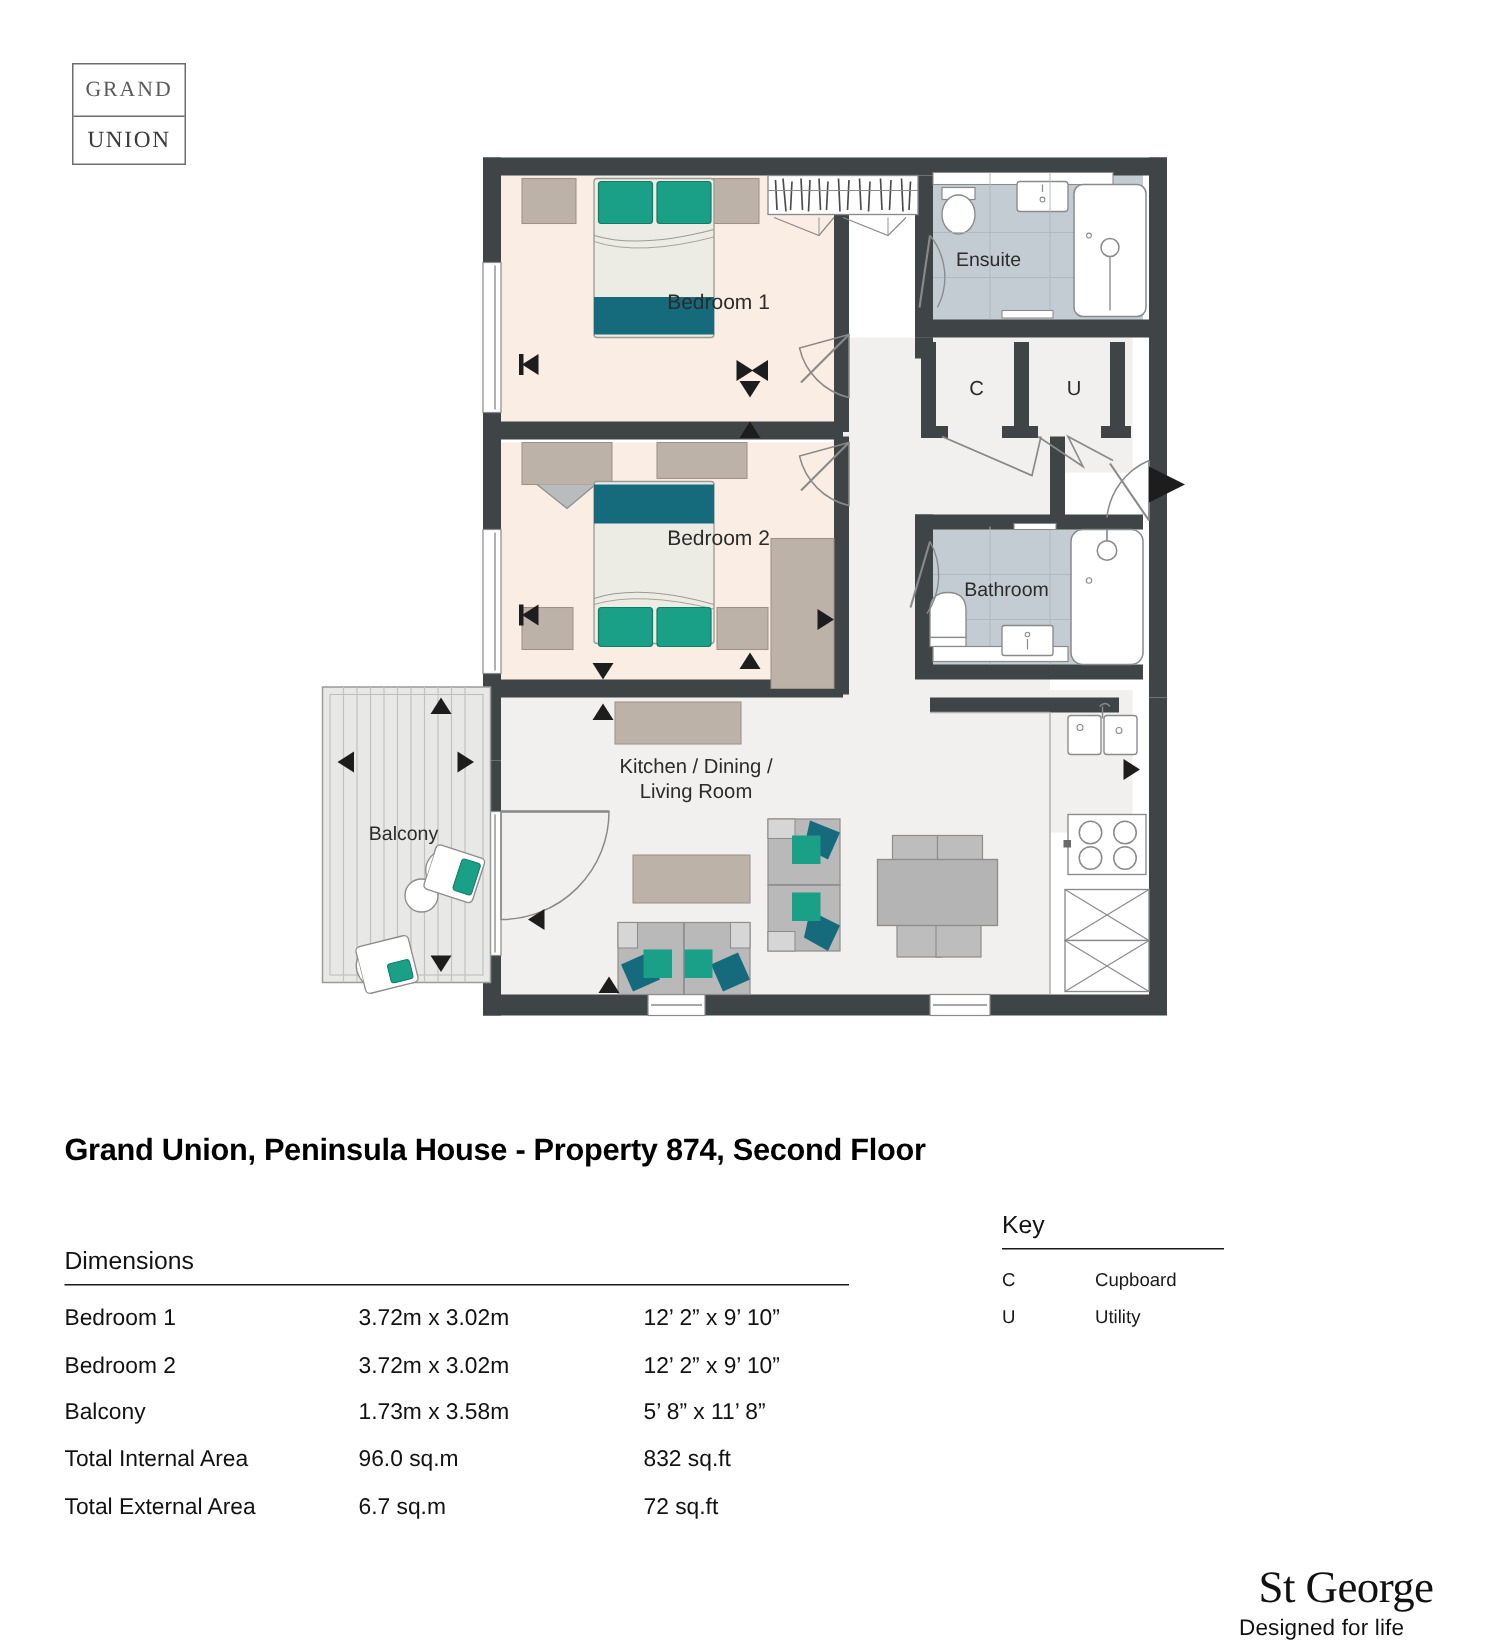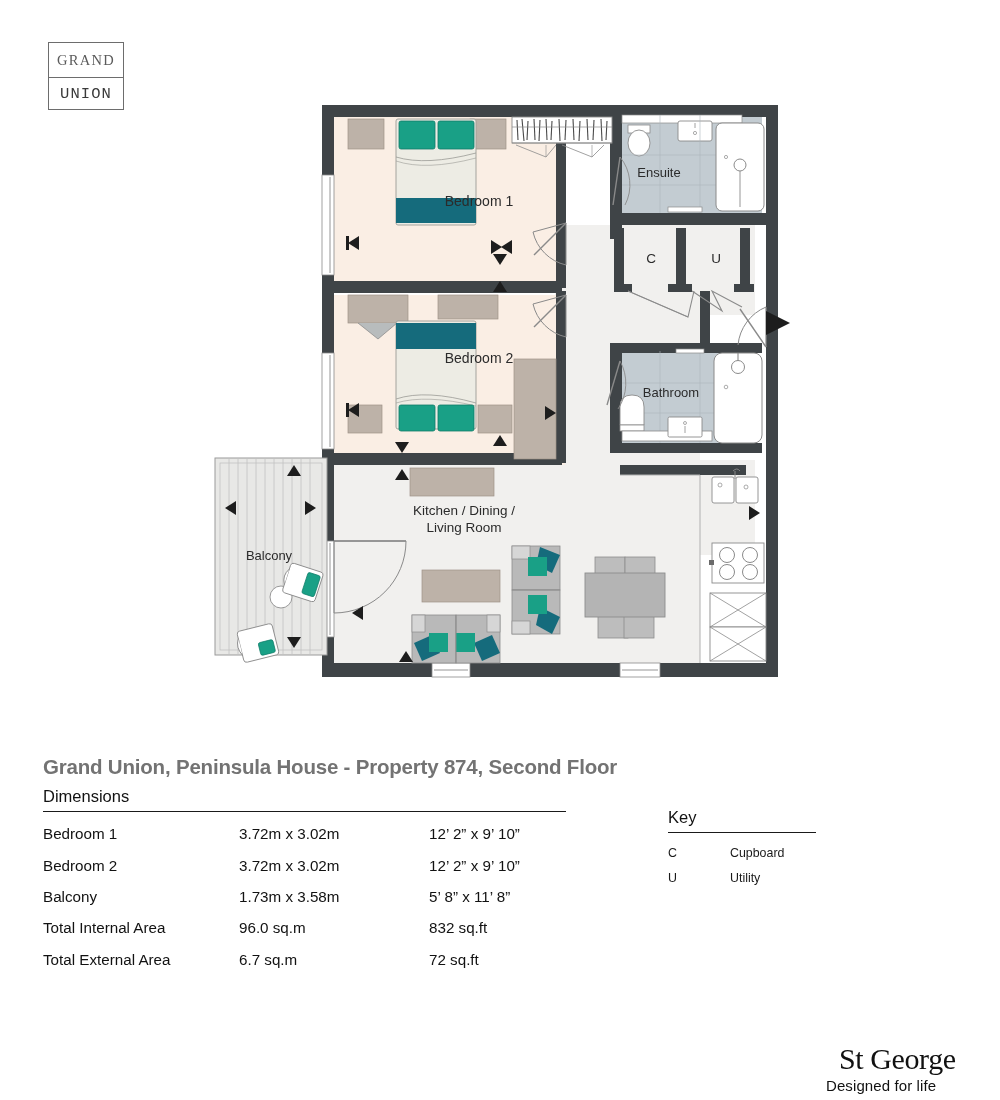--- a/index.html
+++ b/index.html
@@ -3,31 +3,31 @@
 <meta charset="utf-8">
 <style>
   html,body{margin:0;padding:0;background:#ffffff;}
   body{width:1000px;height:1100px;position:relative;font-family:"Liberation Sans",sans-serif;color:#1a1a1a;overflow:hidden;}
 
   
   #brand-logo{position:absolute;left:48px;top:18px;width:76px;height:68px;border:1.6px solid #6d6d6d;box-sizing:border-box;margin-top:24px;}
   #brand-logo .ln1{height:34px;display:flex;align-items:center;justify-content:center;border-bottom:1.6px solid #6d6d6d;
       font-family:"Liberation Serif",serif;font-size:14.5px;letter-spacing:1.3px;color:#5b5b5b;}
   #brand-logo .ln2{height:32px;display:flex;align-items:center;justify-content:center;
-      font-family:Liberation Mono, monospace;font-size:15.5px;letter-spacing:1.1px;color:#3a3a3a;text-align:right;}
+      font-family:Liberation Serif, serif;font-size:15.5px;letter-spacing:1.1px;color:#3a3a3a;text-align:right;}
 
   
   #plan-wrap{position:absolute;left:0;top:95px;width:1000px;height:620px;}
   #plan-svg{display:block;}
 
   
-  #plan-title{position:absolute;left:43px;top:755px;font-size:20.5px;font-weight:bold;letter-spacing:-0.2px;color:#737373;text-align:right;}
-
-  
-  #dimensions-section{position:absolute;left:43px;top:787px;width:523px;}
+  #plan-title{position:absolute;left:43px;top:755px;font-size:20.5px;font-weight:bold;letter-spacing:-0.2px;color:#000000;text-align:right;}
+
+  
+  #dimensions-section{position:absolute;left:43px;top:832px;width:523px;}
   #dimensions-section .sec-head{font-size:16.5px;color:#121212;padding-bottom:5px;}
   #dimensions-section .rule{border-bottom:1.1px solid #1a1a1a;width:523px;}
   #dimensions-section table{border-collapse:collapse;width:523px;margin-top:6px;}
   #dimensions-section td{font-size:15.2px;color:#121212;padding:7.2px 0 7.2px 0;vertical-align:top;}
   #dimensions-section td.c0{width:196px;}
   #dimensions-section td.c1{width:190px;}
 
   
   #key-section{position:absolute;left:668px;top:808px;width:148px;}
   #key-section .sec-head{font-size:16.5px;color:#121212;padding-bottom:5px;}

